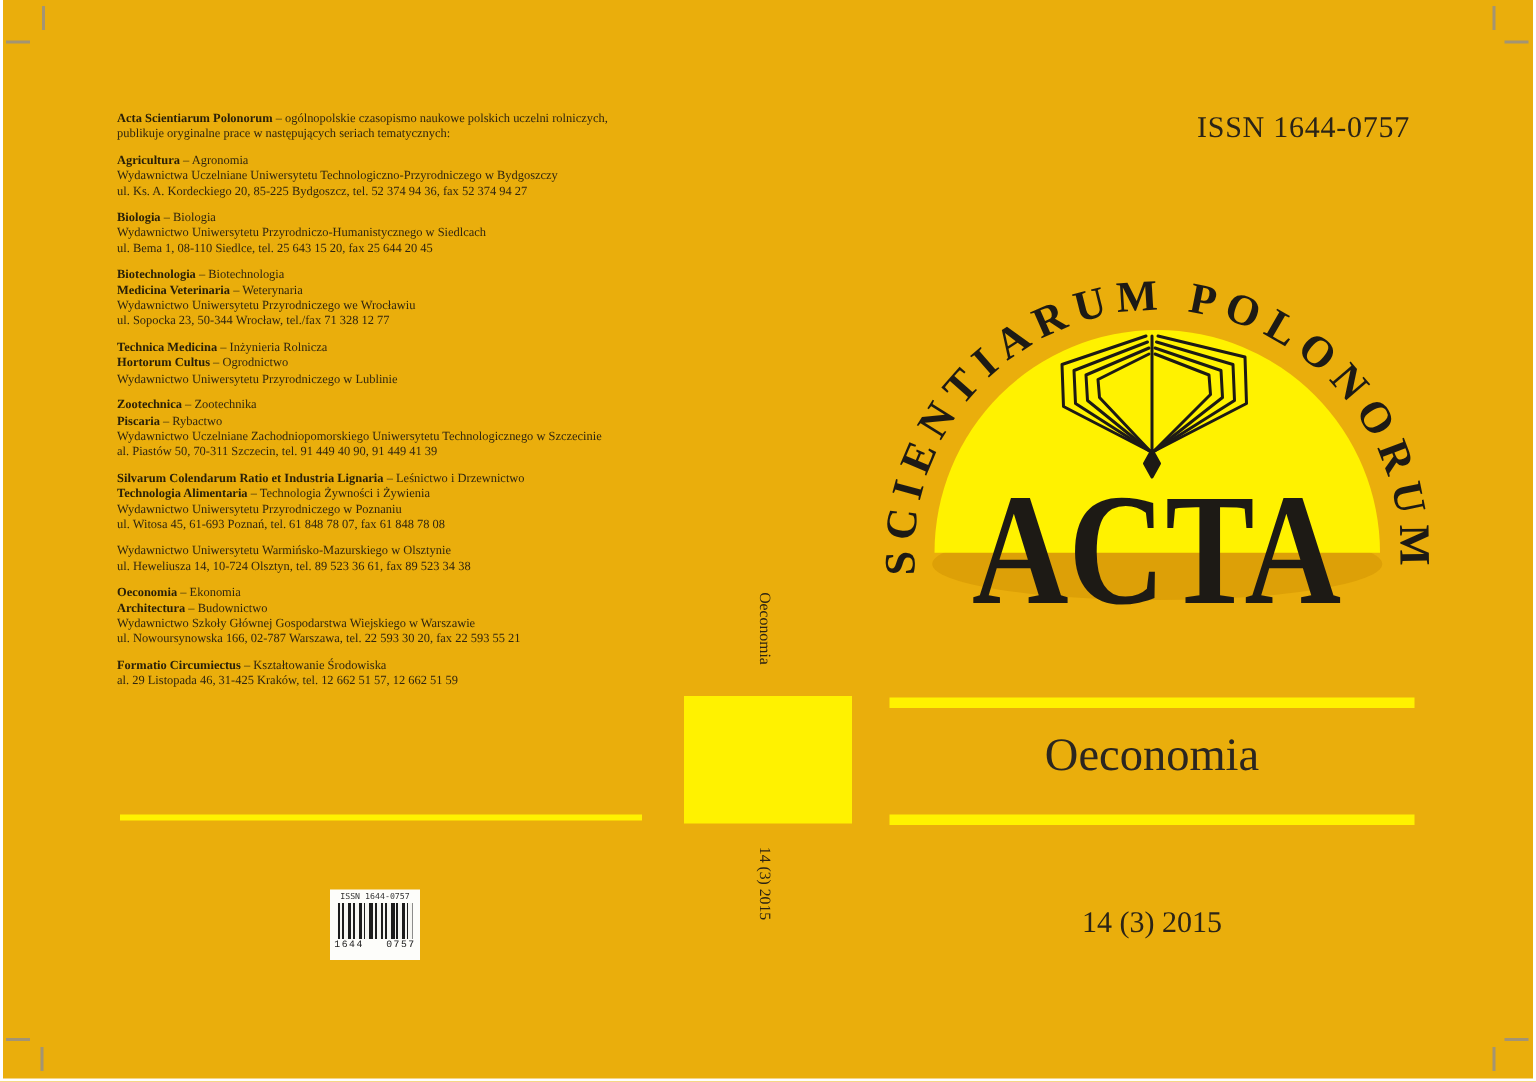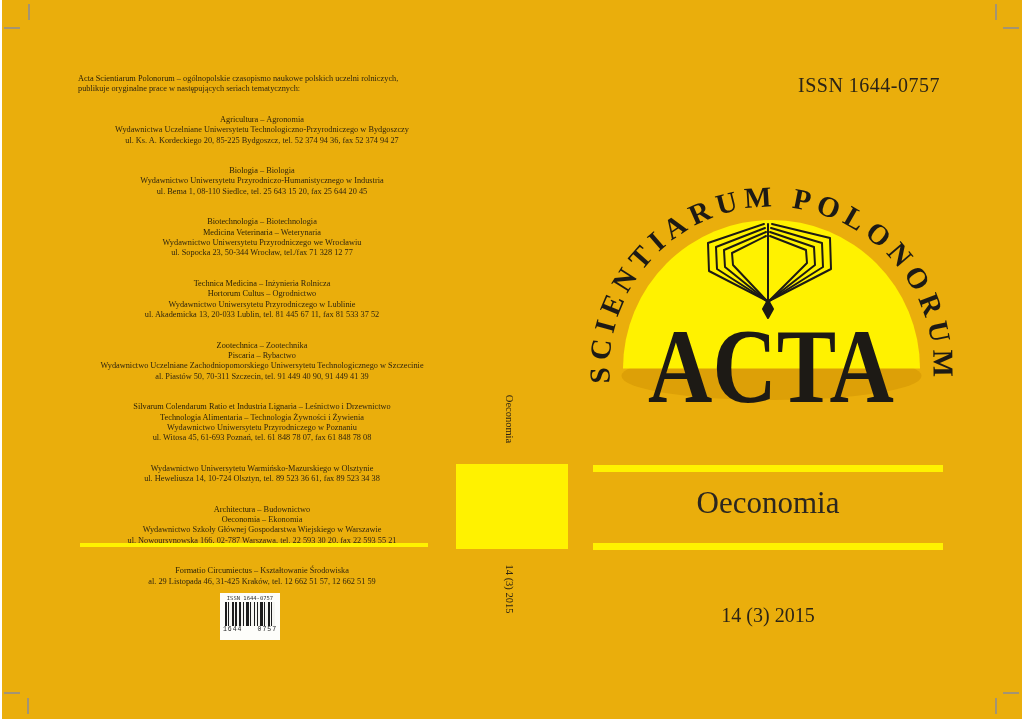--- a/index.html
+++ b/index.html
@@ -11,22 +11,22 @@
   .cover{position:absolute;left:2px;top:0;width:1020px;height:719px;background:#EAAE0C;}
 
   
   .crop{position:absolute;background:#9b9180;opacity:.9;}
 
   
   .left-block{
     position:absolute;left:78px;top:74px;width:368px;
     font-size:8.3px;line-height:10.4px;color:#30250f;
   }
-  .left-block b{font-weight:normal;color:#2a2008;}
-  .section{margin-top:20px;text-align:center;}
+  .left-block b{font-weight:bold;color:#2a2008;}
+  .section{margin-top:7px;}
   .line{white-space:nowrap;}
 
   .yline{position:absolute;background:#FFF200;}
 
   
   .spine-rect{position:absolute;left:456px;top:464px;width:112px;height:85px;background:#FFF200;}
   .spine-text{
     position:absolute;white-space:nowrap;color:#2c2313;font-size:10.5px;
     transform:translate(-50%,-50%) rotate(90deg);
   }
@@ -72,54 +72,53 @@
   <div class="line"><b>Acta Scientiarum Polonorum</b><span> – ogólnopolskie czasopismo naukowe polskich uczelni rolniczych,</span></div>
   <div class="line">publikuje oryginalne prace w następujących seriach tematycznych:</div>
   <div id="sections">
       <div class="section">
         <div class="line"><b>Agricultura</b> – Agronomia</div>
         <div class="line">Wydawnictwa Uczelniane Uniwersytetu Technologiczno-Przyrodniczego w Bydgoszczy</div>
         <div class="line">ul. Ks. A. Kordeckiego 20, 85-225 Bydgoszcz, tel. 52 374 94 36, fax 52 374 94 27</div>
       </div>
       <div class="section">
         <div class="line"><b>Biologia</b> – Biologia</div>
-        <div class="line">Wydawnictwo Uniwersytetu Przyrodniczo-Humanistycznego w Industria</div>
+        <div class="line">Wydawnictwo Uniwersytetu Przyrodniczo-Humanistycznego w Siedlcach</div>
         <div class="line">ul. Bema 1, 08-110 Siedlce, tel. 25 643 15 20, fax 25 644 20 45</div>
       </div>
       <div class="section">
         <div class="line"><b>Biotechnologia</b> – Biotechnologia</div>
         <div class="line"><b>Medicina Veterinaria</b> – Weterynaria</div>
         <div class="line">Wydawnictwo Uniwersytetu Przyrodniczego we Wrocławiu</div>
         <div class="line">ul. Sopocka 23, 50-344 Wrocław, tel./fax 71 328 12 77</div>
       </div>
       <div class="section">
         <div class="line"><b>Technica Medicina</b> – Inżynieria Rolnicza</div>
         <div class="line"><b>Hortorum Cultus</b> – Ogrodnictwo</div>
         <div class="line">Wydawnictwo Uniwersytetu Przyrodniczego w Lublinie</div>
-        <div class="line">ul. Akademicka 13, 20-033 Lublin, tel. 81 445 67 11, fax 81 533 37 52</div>
       </div>
       <div class="section">
         <div class="line"><b>Zootechnica</b> – Zootechnika</div>
         <div class="line"><b>Piscaria</b> – Rybactwo</div>
         <div class="line">Wydawnictwo Uczelniane Zachodniopomorskiego Uniwersytetu Technologicznego w Szczecinie</div>
         <div class="line">al. Piastów 50, 70-311 Szczecin, tel. 91 449 40 90, 91 449 41 39</div>
       </div>
       <div class="section">
         <div class="line"><b>Silvarum Colendarum Ratio et Industria Lignaria</b> – Leśnictwo i Drzewnictwo</div>
         <div class="line"><b>Technologia Alimentaria</b> – Technologia Żywności i Żywienia</div>
         <div class="line">Wydawnictwo Uniwersytetu Przyrodniczego w Poznaniu</div>
         <div class="line">ul. Witosa 45, 61-693 Poznań, tel. 61 848 78 07, fax 61 848 78 08</div>
       </div>
       <div class="section">
         <div class="line">Wydawnictwo Uniwersytetu Warmińsko-Mazurskiego w Olsztynie</div>
         <div class="line">ul. Heweliusza 14, 10-724 Olsztyn, tel. 89 523 36 61, fax 89 523 34 38</div>
       </div>
       <div class="section">
+        <div class="line"><b>Oeconomia</b> – Ekonomia</div>
         <div class="line"><b>Architectura</b> – Budownictwo</div>
-        <div class="line"><b>Oeconomia</b> – Ekonomia</div>
         <div class="line">Wydawnictwo Szkoły Głównej Gospodarstwa Wiejskiego w Warszawie</div>
         <div class="line">ul. Nowoursynowska 166, 02-787 Warszawa, tel. 22 593 30 20, fax 22 593 55 21</div>
       </div>
       <div class="section">
         <div class="line"><b>Formatio Circumiectus</b> – Kształtowanie Środowiska</div>
         <div class="line">al. 29 Listopada 46, 31-425 Kraków, tel. 12 662 51 57, 12 662 51 59</div>
       </div>
     </div>
 </div>
 

